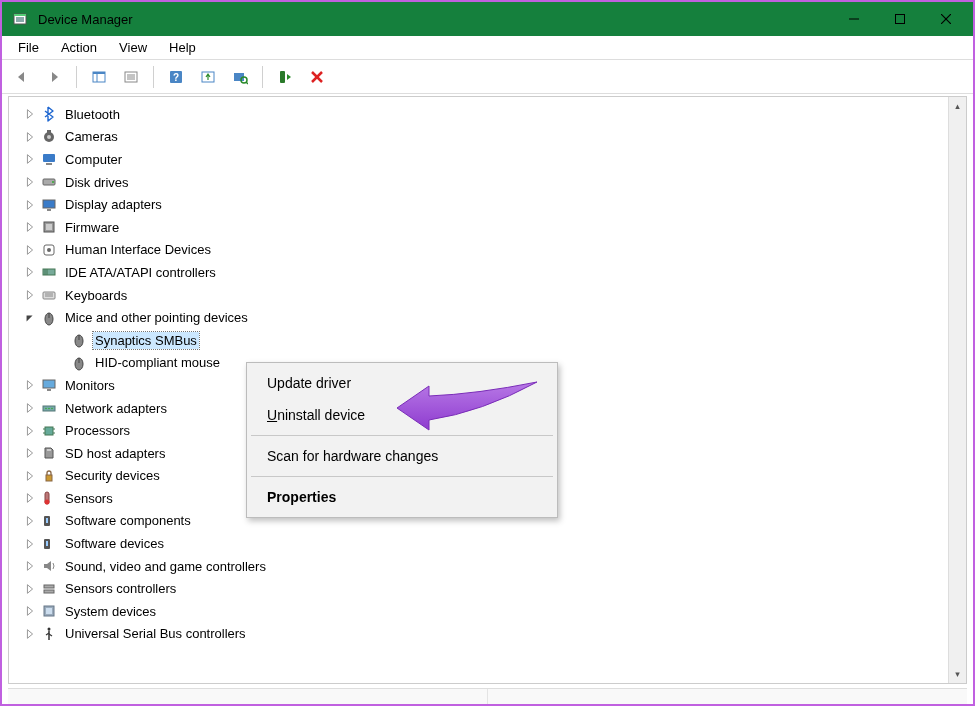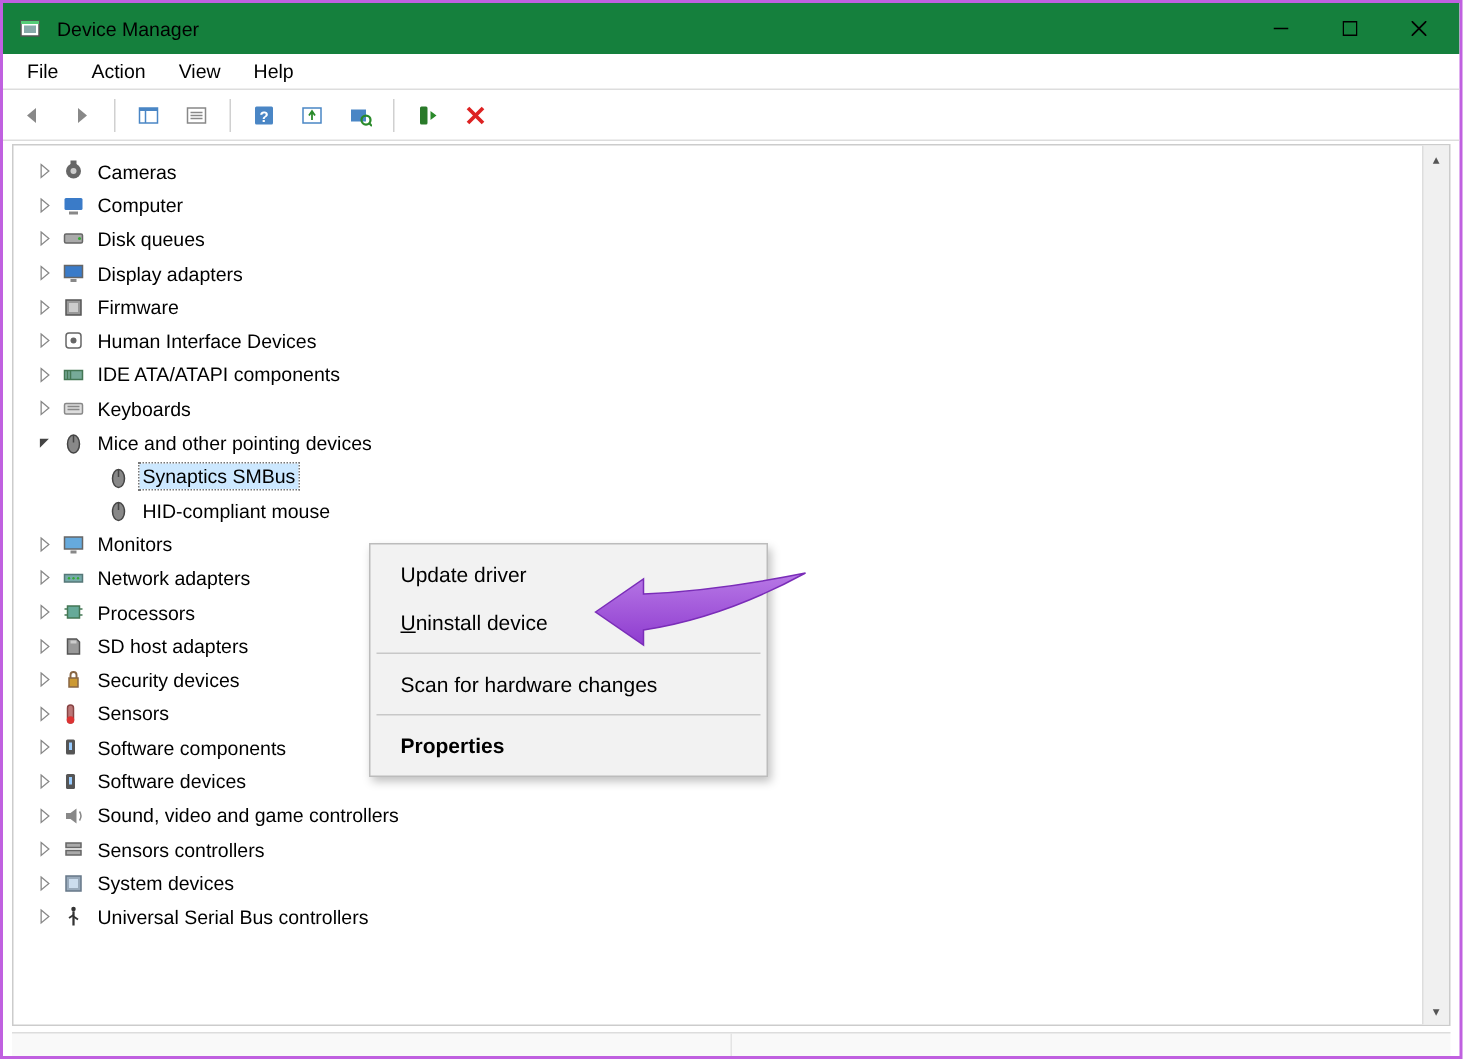--- a/index.html
+++ b/index.html
@@ -119,21 +119,21 @@
     background: #f9f9f9;
     display:flex;
   }
   .statusbar .cell { flex:1; border-right:1px solid #e4e4e4; }
   .statusbar .cell:last-child { border-right:none; }
   
   .ctxmenu {
     position: absolute;
     left: 244px;
     top: 360px;
-    width: 266px;
+    width: 312px;
     background: #f2f2f2;
     border: 1px solid #bcbcbc;
     box-shadow: 2px 3px 6px rgba(0,0,0,0.25);
     padding: 4px 2px;
     font-size: 14px;
     z-index: 10;
   }
   .ctxitem {
     padding: 8px 16px;
     margin: 0 2px;
@@ -253,20 +253,33 @@
 <div class="content">
   <div class="tree" id="tree">
       <div class="row">
         <span class="expander">
           <svg width="12" height="14" viewBox="0 0 14 16">
             <path d="M4 3 L10 8 L4 13 Z" fill="none" stroke="#888" stroke-width="1"></path>
           </svg>
         </span>
         <span class="dev-icon">
           <svg width="16" height="16" viewBox="0 0 16 16">
+            <path d="M7 1 L12 5 L8 8 L12 11 L7 15 V1 M4 5 L8 8 M4 11 L8 8" stroke="#1e66d0" stroke-width="1.4" fill="none" stroke-linejoin="round"></path>
+          </svg>
+        </span>
+        <span class="label-text">Bluetooth</span>
+      </div>
+      <div class="row">
+        <span class="expander">
+          <svg width="12" height="14" viewBox="0 0 14 16">
+            <path d="M4 3 L10 8 L4 13 Z" fill="none" stroke="#888" stroke-width="1"></path>
+          </svg>
+        </span>
+        <span class="dev-icon">
+          <svg width="16" height="16" viewBox="0 0 16 16">
             <circle cx="8" cy="8" r="5" fill="#666"></circle>
             <circle cx="8" cy="8" r="2" fill="#ccc"></circle>
             <rect x="6" y="1" width="4" height="3" fill="#666"></rect>
           </svg>
         </span>
         <span class="label-text">Cameras</span>
       </div>
       <div class="row">
         <span class="expander">
           <svg width="12" height="14" viewBox="0 0 14 16">
@@ -286,21 +299,21 @@
           <svg width="12" height="14" viewBox="0 0 14 16">
             <path d="M4 3 L10 8 L4 13 Z" fill="none" stroke="#888" stroke-width="1"></path>
           </svg>
         </span>
         <span class="dev-icon">
           <svg width="16" height="16" viewBox="0 0 16 16">
             <rect x="2" y="5" width="12" height="6" rx="1" fill="#aaa" stroke="#666"></rect>
             <circle cx="12" cy="8" r="1" fill="#3a3"></circle>
           </svg>
         </span>
-        <span class="label-text">Disk queues</span>
+        <span class="label-text">Disk drives</span>
       </div>
       <div class="row">
         <span class="expander">
           <svg width="12" height="14" viewBox="0 0 14 16">
             <path d="M4 3 L10 8 L4 13 Z" fill="none" stroke="#888" stroke-width="1"></path>
           </svg>
         </span>
         <span class="dev-icon">
           <svg width="16" height="16" viewBox="0 0 16 16">
             <rect x="2" y="3" width="12" height="8" fill="#3a7bc8" stroke="#666"></rect>
@@ -343,21 +356,21 @@
             <path d="M4 3 L10 8 L4 13 Z" fill="none" stroke="#888" stroke-width="1"></path>
           </svg>
         </span>
         <span class="dev-icon">
           <svg width="16" height="16" viewBox="0 0 16 16">
             <rect x="2" y="5" width="12" height="6" fill="#7a9" stroke="#475"></rect>
             <line x1="4" y1="5" x2="4" y2="11" stroke="#475"></line>
             <line x1="6" y1="5" x2="6" y2="11" stroke="#475"></line>
           </svg>
         </span>
-        <span class="label-text">IDE ATA/ATAPI components</span>
+        <span class="label-text">IDE ATA/ATAPI controllers</span>
       </div>
       <div class="row">
         <span class="expander">
           <svg width="12" height="14" viewBox="0 0 14 16">
             <path d="M4 3 L10 8 L4 13 Z" fill="none" stroke="#888" stroke-width="1"></path>
           </svg>
         </span>
         <span class="dev-icon">
           <svg width="16" height="16" viewBox="0 0 16 16">
             <rect x="2" y="5" width="12" height="7" rx="1" fill="#ddd" stroke="#888"></rect>

